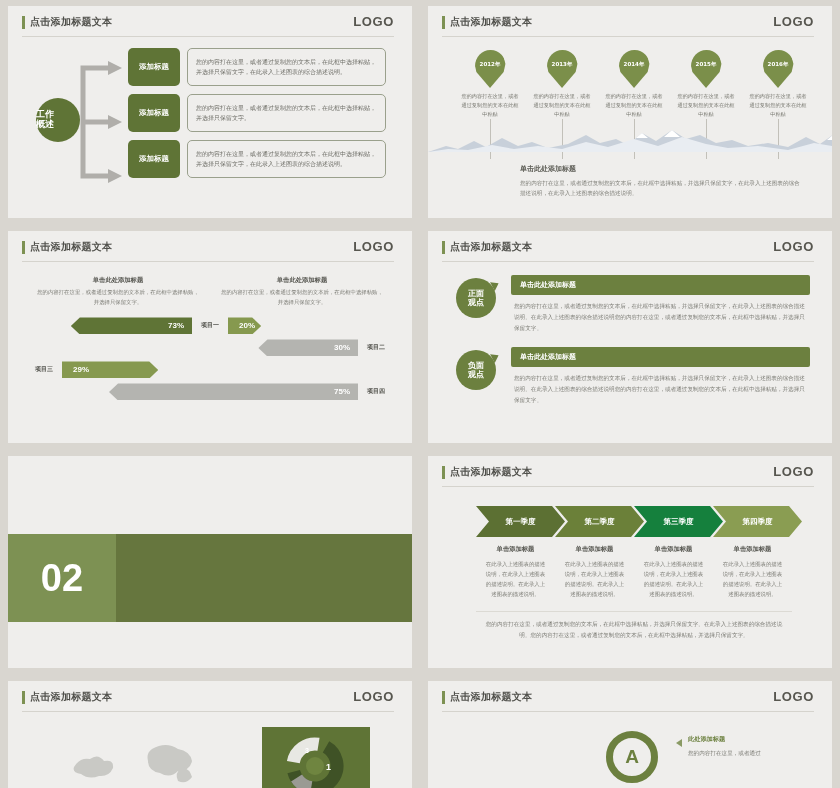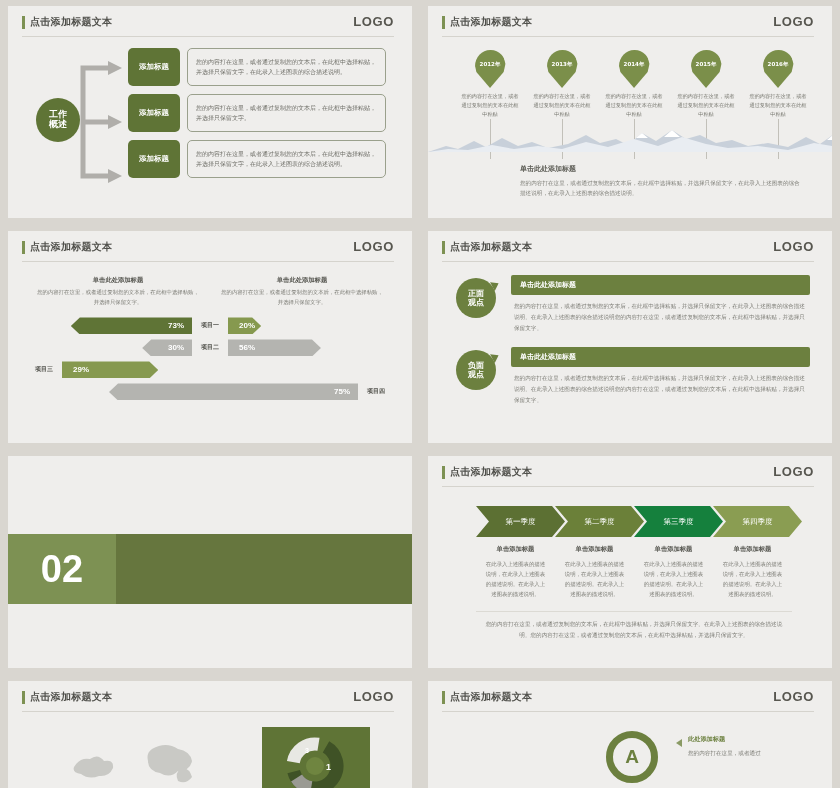--- a/index.html
+++ b/index.html
@@ -33,21 +33,21 @@
     font-size:13px; font-weight:bold; color:#57564f; letter-spacing:.6px;
     font-family:"Liberation Sans", sans-serif;
   }
   .hdr .rule { position:absolute; left:-8px; right:0; top:21px; height:1px; background:#d5d3cd; }
 
   
   .s1-wrap { position:absolute; left:28px; top:42px; right:18px; bottom:14px; }
   .s1-circle {
     position:absolute; left:0; top:50px; width:44px; height:44px; border-radius:50%;
     background:#5f7436; color:#fff; display:flex; flex-direction:column;
-    align-items:center; justify-content:center; line-height:1.1;
+    align-items:flex-start; justify-content:center; line-height:1.1;
     font-size:9px; font-weight:bold;
   }
   .s1-conn { position:absolute; left:42px; top:8px; width:50px; height:132px; }
   .s1-rows { position:absolute; left:92px; top:0; right:8px; }
   .s1-row { display:flex; align-items:stretch; height:38px; margin-bottom:8px; }
   .s1-tag {
     width:52px; background:#5f7436; border-radius:5px; color:#fff;
     display:flex; align-items:center; justify-content:center;
     font-size:7.5px; font-weight:bold; flex:none;
   }
@@ -116,35 +116,35 @@
   }
   .s4-right { flex:1; margin-left:15px; }
   .s4-hd {
     background:#6c803f; color:#fff; font-size:7px; font-weight:bold;
     padding:5px 9px; border-radius:2px;
   }
   .s4-p { font-size:5.6px; line-height:1.95; color:#7b7b74; padding:6px 3px 0 3px; }
 
   
   .s5 { background:#efeeec; }
-  .s5-band { position:absolute; left:0; right:0; top:78px; height:70px; background:#66763e; display:flex; }
+  .s5-band { position:absolute; left:0; right:0; top:78px; height:88px; background:#66763e; display:flex; }
   .s5-num {
     width:108px; background:#7d9153; color:#fff; flex:none;
     display:flex; align-items:center; justify-content:center;
     font-size:38px; font-weight:bold; font-family:"Liberation Sans",sans-serif;
   }
   .s5-txt { padding-left:22px; display:flex; flex-direction:column; justify-content:center; }
   .s5-txt .t { color:#fff; font-size:19px; font-weight:bold; letter-spacing:.5px; }
   .s5-txt .p { color:#e2e8d5; font-size:6.5px; margin-top:6px; }
 
   
   .s6 { position:absolute; left:48px; right:40px; top:50px; }
   .s6-chev { display:flex; }
   .chev {
-    flex:1; height:31px; color:#fff; font-size:7.5px; font-weight:normal;
+    flex:1; height:31px; color:#fff; font-size:7.5px; font-weight:bold;
     display:flex; align-items:center; justify-content:center;
     clip-path: polygon(0 0, calc(100% - 13px) 0, 100% 50%, calc(100% - 13px) 100%, 0 100%, 13px 50%);
     margin-right:-10px;
   }
   .chev:first-child { clip-path: polygon(0 0, calc(100% - 13px) 0, 100% 50%, calc(100% - 13px) 100%, 0 100%, 13px 50%); }
   .s6-cols { display:flex; margin-top:8px; }
   .s6-col { flex:1; padding:0 9px; text-align:center; }
   .s6-col .t { font-size:6.3px; font-weight:bold; color:#55554f; margin-bottom:5px; }
   .s6-col .p { font-size:5.4px; line-height:1.85; color:#7b7b74; }
   .s6-rule { margin-top:12px; height:1px; background:#dcdad4; }
@@ -301,23 +301,20 @@
               <div class="s3-mid">项目一</div>
               <div class="s3-right">
                 <div class="bar-r" style="width: 20%; background: rgb(134, 153, 79);">20%</div>
               </div>
             </div>
             <div class="s3-brow">
               <div class="s3-left">
                 <div class="bar-l" style="width: 30%; background: rgb(180, 180, 176);">30%</div>
               </div>
               <div class="s3-mid">项目二</div>
-              <div class="s3-right">
-                <div class="bar-r" style="width: 56%; background: rgb(180, 180, 176);">56%</div>
-              </div>
             </div>
             <div class="s3-brow">
               <div class="s3-mid">项目三</div>
               <div class="s3-right">
                 <div class="bar-r" style="width: 29%; background: rgb(134, 153, 79);">29%</div>
               </div>
             </div>
             <div class="s3-brow">
               <div class="s3-left">
                 <div class="bar-l" style="width: 75%; background: rgb(180, 180, 176);">75%</div>

